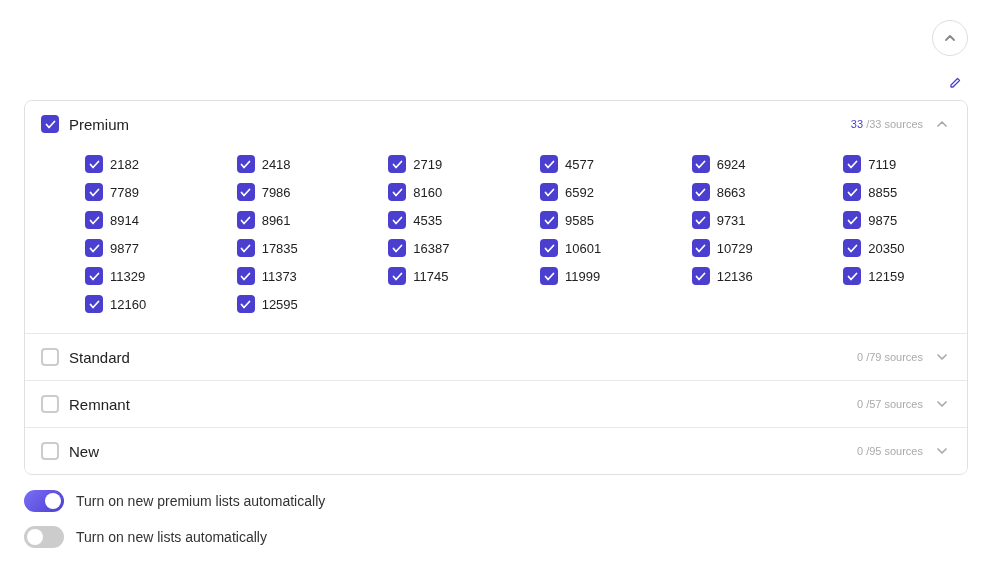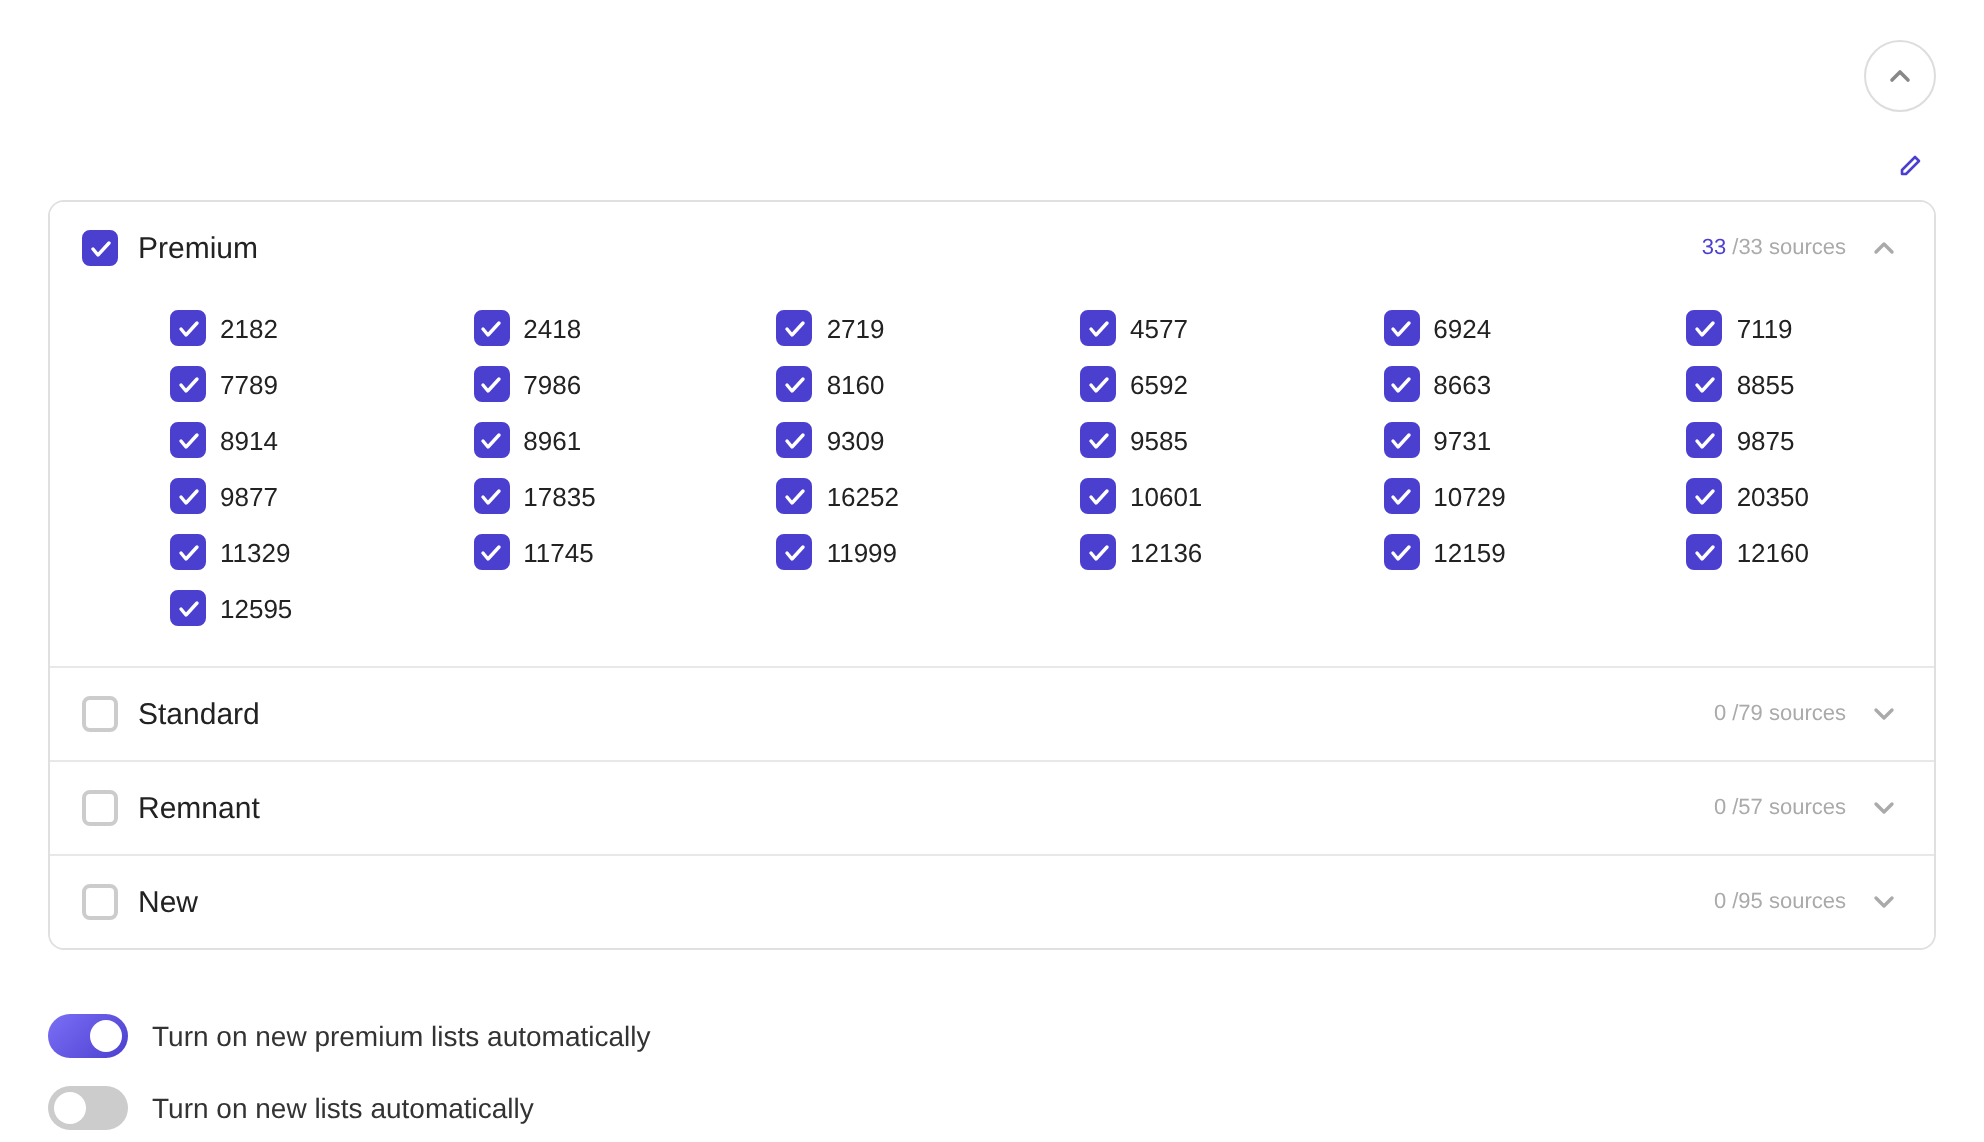--- a/index.html
+++ b/index.html
@@ -64,21 +64,21 @@
 
     .input-manual-btn svg {
       width: 14px;
       height: 14px;
     }
 
     .sources-container {
       border: 1px solid #e0e0e0;
       border-radius: 8px;
       overflow: hidden;
-      margin-bottom: 24px;
+      margin-bottom: 7px;
       text-align: right;
     }
 
     .source-group {
       border-bottom: 1px solid #e8e8e8;
     }
 
     .source-group:last-child {
       border-bottom: none;
     }
@@ -377,21 +377,21 @@
             </svg>
           </div>
           <span>8961</span>
         </div>
         <div class="checkbox-item">
           <div class="cb">
             <svg viewBox="0 0 11 11" fill="none">
               <path d="M1.5 5.5L4 8.5L9.5 2.5" stroke="white" stroke-width="1.7" stroke-linecap="round" stroke-linejoin="round"></path>
             </svg>
           </div>
-          <span>9309</span>
+          <span>4535</span>
         </div>
         <div class="checkbox-item">
           <div class="cb">
             <svg viewBox="0 0 11 11" fill="none">
               <path d="M1.5 5.5L4 8.5L9.5 2.5" stroke="white" stroke-width="1.7" stroke-linecap="round" stroke-linejoin="round"></path>
             </svg>
           </div>
           <span>9585</span>
         </div>
         <div class="checkbox-item">
@@ -425,21 +425,21 @@
             </svg>
           </div>
           <span>17835</span>
         </div>
         <div class="checkbox-item">
           <div class="cb">
             <svg viewBox="0 0 11 11" fill="none">
               <path d="M1.5 5.5L4 8.5L9.5 2.5" stroke="white" stroke-width="1.7" stroke-linecap="round" stroke-linejoin="round"></path>
             </svg>
           </div>
-          <span>16252</span>
+          <span>16387</span>
         </div>
         <div class="checkbox-item">
           <div class="cb">
             <svg viewBox="0 0 11 11" fill="none">
               <path d="M1.5 5.5L4 8.5L9.5 2.5" stroke="white" stroke-width="1.7" stroke-linecap="round" stroke-linejoin="round"></path>
             </svg>
           </div>
           <span>10601</span>
         </div>
         <div class="checkbox-item">
@@ -458,20 +458,28 @@
           </div>
           <span>20350</span>
         </div>
         <div class="checkbox-item">
           <div class="cb">
             <svg viewBox="0 0 11 11" fill="none">
               <path d="M1.5 5.5L4 8.5L9.5 2.5" stroke="white" stroke-width="1.7" stroke-linecap="round" stroke-linejoin="round"></path>
             </svg>
           </div>
           <span>11329</span>
+        </div>
+        <div class="checkbox-item">
+          <div class="cb">
+            <svg viewBox="0 0 11 11" fill="none">
+              <path d="M1.5 5.5L4 8.5L9.5 2.5" stroke="white" stroke-width="1.7" stroke-linecap="round" stroke-linejoin="round"></path>
+            </svg>
+          </div>
+          <span>11373</span>
         </div>
         <div class="checkbox-item">
           <div class="cb">
             <svg viewBox="0 0 11 11" fill="none">
               <path d="M1.5 5.5L4 8.5L9.5 2.5" stroke="white" stroke-width="1.7" stroke-linecap="round" stroke-linejoin="round"></path>
             </svg>
           </div>
           <span>11745</span>
         </div>
         <div class="checkbox-item">

